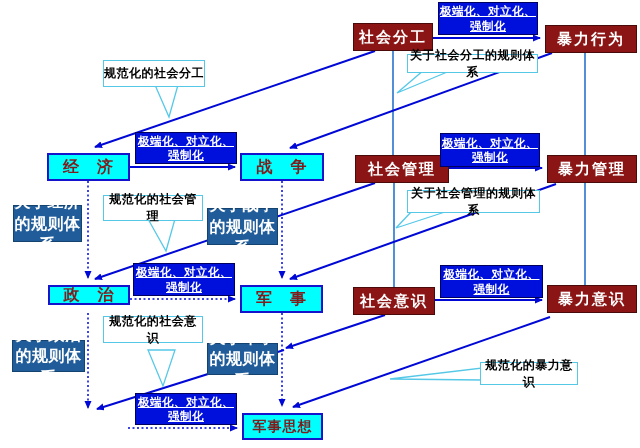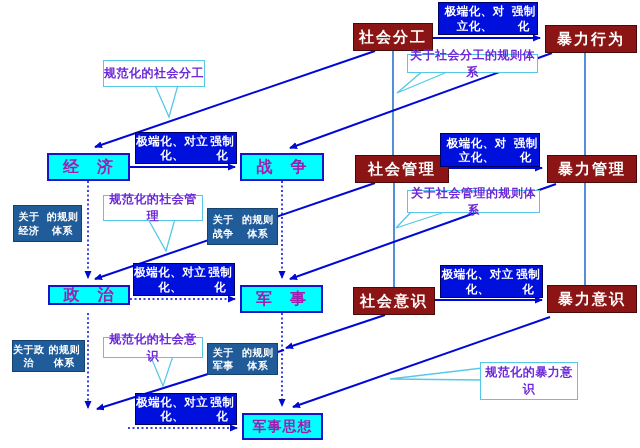--- a/index.html
+++ b/index.html
@@ -6,30 +6,30 @@
   #stage{
     position:relative;width:640px;height:448px;background:#ffffff;overflow:hidden;
     font-family:"Liberation Sans","DejaVu Sans",sans-serif;
   }
   #wires{position:absolute;left:0;top:0;width:640px;height:448px;z-index:1;}
   .box{position:absolute;z-index:2;display:flex;align-items:center;justify-content:center;
        box-sizing:border-box;text-align:center;font-weight:bold;}
   
   .dr{background:#8B1414;border:1px solid #4a0a0a;color:#ffffff;font-size:15px;letter-spacing:2px;}
   
-  .cy{background:#00FFFF;border:2px solid #1414CC;color:#a21caf;font-size:16px;letter-spacing:1px;}
+  .cy{background:#00FFFF;border:2px solid #1414CC;color:#7f1d1d;font-size:16px;letter-spacing:1px;}
   .cy.small{font-size:14px;letter-spacing:1px;font-family:Liberation Serif, serif;}
   
   .bl{background:#0010DC;border:1px solid #000060;color:#ffffff;font-size:11.5px;
-      flex-direction:row;line-height:1.25;letter-spacing:0.5px;}
+      flex-direction:column;line-height:1.25;letter-spacing:0.5px;text-decoration:underline;}
   
-  .co{background:#ffffff;border:1.5px solid #55C8E8;color:#6d28d9;font-size:12px;letter-spacing:0.5px;}
+  .co{background:#ffffff;border:1.5px solid #55C8E8;color:#000000;font-size:12px;letter-spacing:0.5px;}
   
-  .st{background:#1F5C99;border:1px solid #15436f;color:#ffffff;font-size:10px;
-      flex-direction:row;line-height:1.35;letter-spacing:0.5px;}
+  .st{background:#1F5C99;border:1px solid #15436f;color:#ffffff;font-size:16px;
+      flex-direction:column;line-height:1.35;letter-spacing:0.5px;}
 </style>
 </head>
 <body>
 
 <div id="stage">
 
   <svg id="wires" viewBox="0 0 640 448" xmlns="http://www.w3.org/2000/svg">
     <defs>
       <marker id="ah" markerWidth="9" markerHeight="8" refX="7" refY="3.5" orient="auto" markerUnits="userSpaceOnUse">
         <path d="M0,0 L8,3.5 L0,7 z" fill="#0008D6"></path>
@@ -116,22 +116,22 @@
   </div>
   <div class="box bl" style="left:135px;top:393px;width:102px;height:32px">
     <span>极端化、对立化、</span>
     <span>强制化</span>
   </div>
 
   <div class="box co" style="left:103px;top:60px;width:102px;height:27px">规范化的社会分工</div>
   <div class="box co" style="left:407px;top:54px;width:131px;height:19px">关于社会分工的规则体系</div>
   <div class="box co" style="left:103px;top:195px;width:100px;height:26px">规范化的社会管理</div>
   <div class="box co" style="left:407px;top:190px;width:133px;height:23px">关于社会管理的规则体系</div>
-  <div class="box co" style="left:103px;top:337px;width:100px;height:21px">规范化的社会意识</div>
-  <div class="box co" style="left:480px;top:362px;width:98px;height:38px">规范化的暴力意识</div>
+  <div class="box co" style="left:103px;top:316px;width:100px;height:27px">规范化的社会意识</div>
+  <div class="box co" style="left:480px;top:362px;width:98px;height:23px">规范化的暴力意识</div>
 
   <div class="box st" style="left:13px;top:205px;width:69px;height:37px">
     <span>关于经济</span>
     <span>的规则体系</span>
   </div>
   <div class="box st" style="left:207px;top:208px;width:71px;height:37px">
     <span>关于战争</span>
     <span>的规则体系</span>
   </div>
   <div class="box st" style="left:12px;top:340px;width:73px;height:32px">

